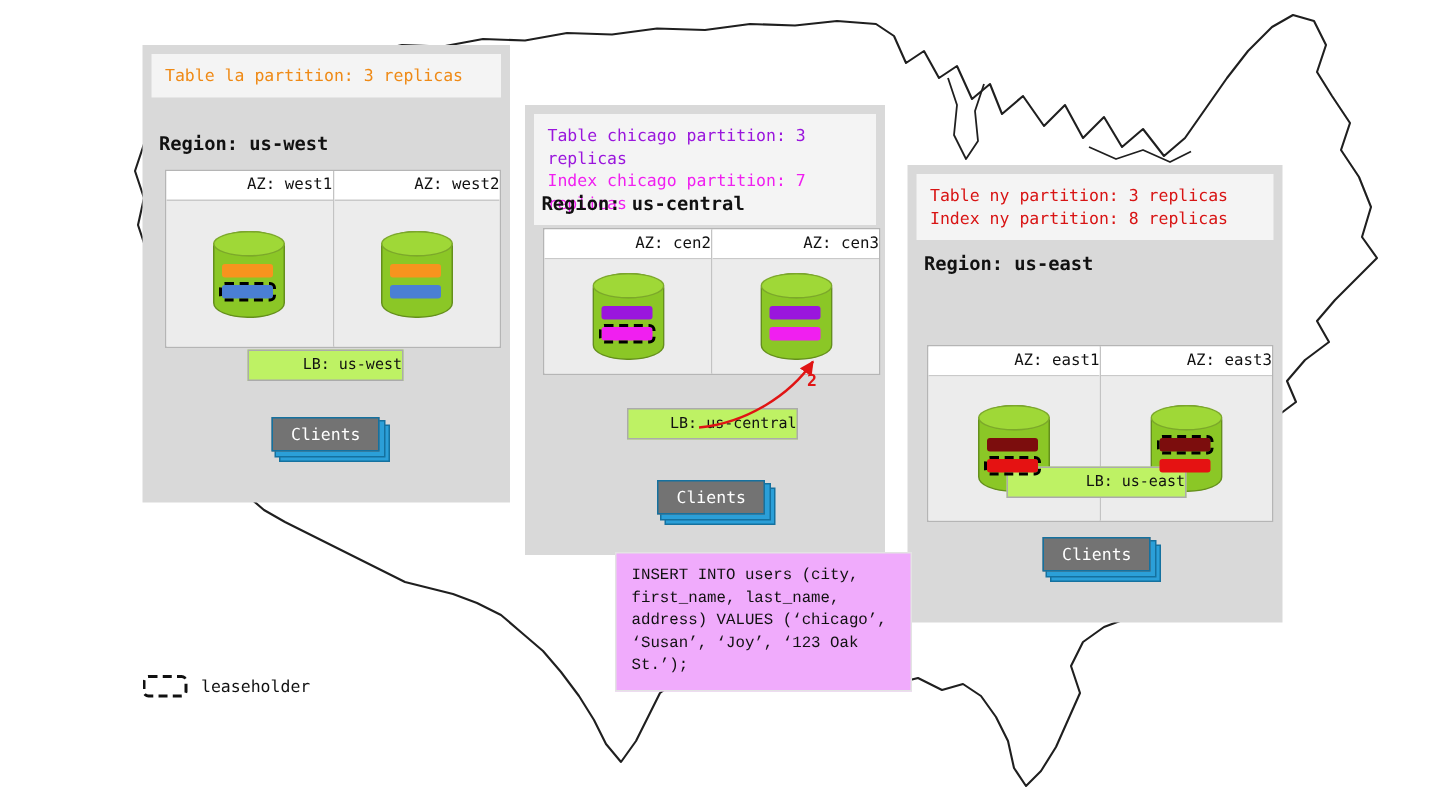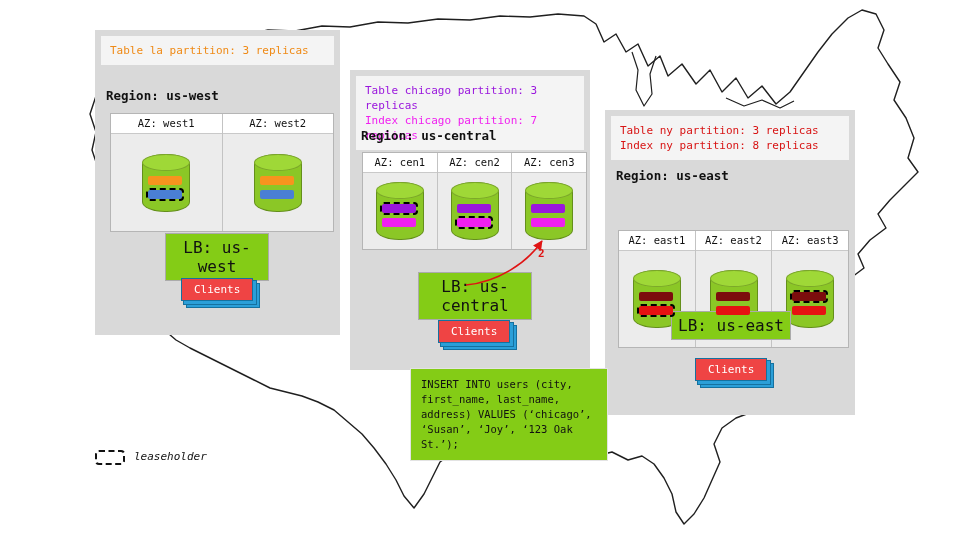--- a/index.html
+++ b/index.html
@@ -20,56 +20,56 @@
           padding:7px 9px; font-size:11px; line-height:15px; }
   .region-title { position:absolute; left:11px; top:58px; font-size:12.5px; font-weight:700; }
 
   .az-grid { position:absolute; display:flex; background:#fff; border:1px solid #b5b5b5; }
   #panel-west    .az-grid { left:15px; top:83px; width:222px; height:117px; }
   #panel-central .az-grid { left:12px; top:82px; width:223px; height:96px; }
   #panel-east    .az-grid { left:13px; top:82px; width:229px; height:116px;margin-top:38px; }
 
   .az-col { flex:1; display:flex; flex-direction:column; border-right:1px solid #c3c3c3; min-width:0; }
   .az-col:last-child { border-right:none; }
-  .az-header { height:19px; line-height:19px; text-align:center; font-size:10.5px;
+  .az-header { height:19px; line-height:19px; text-align:right; font-size:10.5px;
                background:#fff; border-bottom:1px solid #c9c9c9; }
   .az-body { flex:1; background:#ececec; display:flex; align-items:center; justify-content:center; }
 
   .cylinder { position:relative; width:46px; height:56px; background:#8bc726;
               border:1px solid rgba(0,0,0,.28); border-radius:23px / 10px; }
   .cyl-top { position:absolute; left:-1px; top:-1px; width:46px; height:15px;
              background:#9fd837; border:1px solid rgba(0,0,0,.22); border-radius:50%; }
   .bar { position:absolute; left:5px; width:34px; height:9px; border-radius:2px; z-index:1; }
   .bar-table { top:21px; }
   .bar-index { top:35px; }
   .bar.lease { outline:2px dashed #000; }
 
-  .lb-box { position:absolute; background:#84cc16; border:1px solid #ababab;
-            font-size:16px; text-align:center; padding:4px 0; }
+  .lb-box { position:absolute; background:#bef264; border:1px solid #ababab;
+            font-size:10px; text-align:right; padding:4px 0; }
   #panel-west    .lb-box { left:70px; top:203px; width:102px; }
   #panel-central .lb-box { left:68px; top:202px; width:112px; }
   #panel-east    .lb-box { left:66px; top:201px; width:118px; }
 
-  .clients-btn { position:absolute; background:#ef4444; border:1px solid #15719f;
+  .clients-btn { position:absolute; background:#737373; border:1px solid #15719f;
     color:#fff; font-size:11px; padding:4px 12px; font-family:inherit;
     box-shadow: 3px 3px 0 #2b9fd8, 3px 3px 0 1px #15719f,
                 6px 6px 0 #2b9fd8, 6px 6px 0 1px #15719f; }
   #panel-west    .clients-btn { left:86px; top:248px; }
   #panel-central .clients-btn { left:88px; top:250px; }
   #panel-east    .clients-btn { left:90px; top:248px; }
 
   #sql-box { position:absolute; left:410px; top:368px; width:176px; z-index:3;
-             background:#84cc16; border:1px solid #e3e3e3; padding:8px 10px;
-             font-size:10.5px; line-height:15px; white-space:pre-wrap; }
+             background:#f0abfc; border:1px solid #e3e3e3; padding:8px 10px;
+             font-size:10.5px; line-height:15px; white-space:pre-wrap;font-family:Liberation Mono, monospace; }
 
   #step-label { position:absolute; left:538px; top:247px; z-index:6;
                 color:#e01414; font-size:11px; font-weight:700; }
 
   #legend { position:absolute; left:95px; top:450px; z-index:2;
-            display:flex; gap:9px;font-style:italic; }
+            display:flex; align-items:center; gap:9px; }
   #legend .swatch { width:26px; height:11px; border:2px dashed #111; border-radius:4px; background:#fff; }
   #legend .lbl { font-size:11px; }
 </style>
 </head>
 <body>
 
 <div class="stage">
 
   <svg id="map-layer" class="layer" width="960" height="540" viewBox="0 0 960 540">
     <path d="M 112 48 L 128 42 L 146 44 L 168 38 L 192 40 L 216 34 L 242 36 L 268 30 L 295 31 L 322 26 L 350 27 L 378 22 L 408 23 L 438 19 L 470 20 L 500 16 L 530 17 L 558 14 L 584 16
@@ -117,30 +117,20 @@
   </div>
 
   <div class="panel" id="panel-central">
     <div class="note">
       <div style="color: rgb(154, 22, 221);">Table chicago partition: 3 replicas</div>
       <div style="color: rgb(240, 31, 240);">Index chicago partition: 7 replicas</div>
     </div>
     <div class="region-title">Region: us-central</div>
     <div class="az-grid">
       <div class="az-col">
-        <div class="az-header">AZ: cen1</div>
-        <div class="az-body">
-          <div class="cylinder">
-            <div class="cyl-top"></div>
-            <div class="bar bar-table lease" style="background: rgb(154, 22, 221);"></div>
-            <div class="bar bar-index" style="background: rgb(240, 31, 240);"></div>
-          </div>
-        </div>
-      </div>
-      <div class="az-col">
         <div class="az-header">AZ: cen2</div>
         <div class="az-body">
           <div class="cylinder">
             <div class="cyl-top"></div>
             <div class="bar bar-table" style="background: rgb(154, 22, 221);"></div>
             <div class="bar bar-index lease" style="background: rgb(240, 31, 240);"></div>
           </div>
         </div>
       </div>
       <div class="az-col">
@@ -165,30 +155,20 @@
     </div>
     <div class="region-title">Region: us-east</div>
     <div class="az-grid">
       <div class="az-col">
         <div class="az-header">AZ: east1</div>
         <div class="az-body">
           <div class="cylinder">
             <div class="cyl-top"></div>
             <div class="bar bar-table" style="background: rgb(124, 13, 13);"></div>
             <div class="bar bar-index lease" style="background: rgb(229, 18, 18);"></div>
-          </div>
-        </div>
-      </div>
-      <div class="az-col">
-        <div class="az-header">AZ: east2</div>
-        <div class="az-body">
-          <div class="cylinder">
-            <div class="cyl-top"></div>
-            <div class="bar bar-table" style="background: rgb(124, 13, 13);"></div>
-            <div class="bar bar-index" style="background: rgb(229, 18, 18);"></div>
           </div>
         </div>
       </div>
       <div class="az-col">
         <div class="az-header">AZ: east3</div>
         <div class="az-body">
           <div class="cylinder">
             <div class="cyl-top"></div>
             <div class="bar bar-table lease" style="background: rgb(124, 13, 13);"></div>
             <div class="bar bar-index" style="background: rgb(229, 18, 18);"></div>

